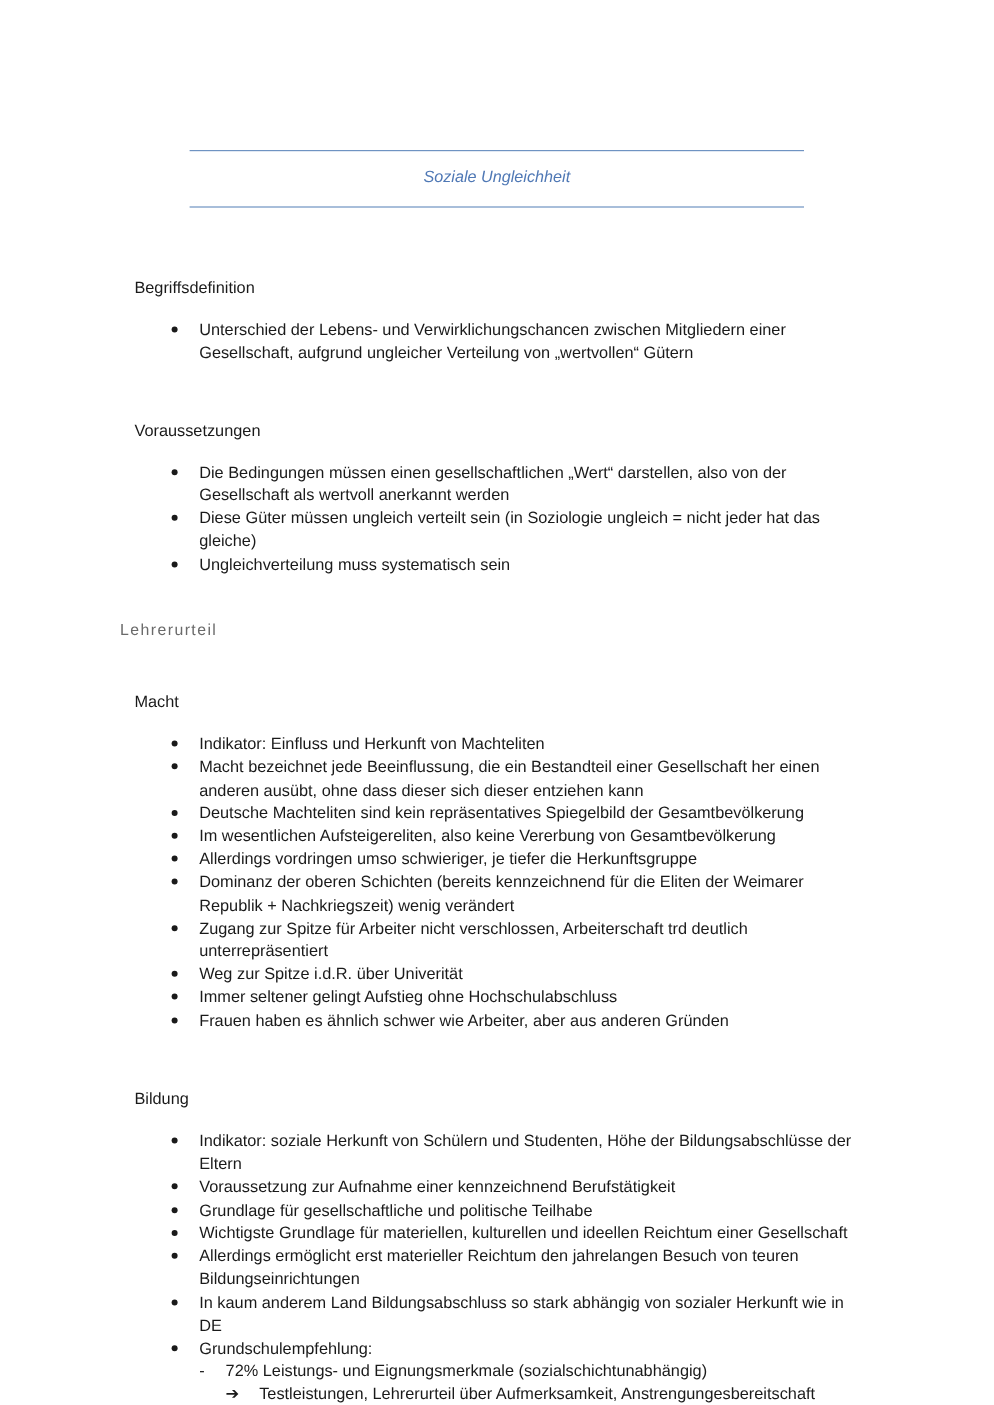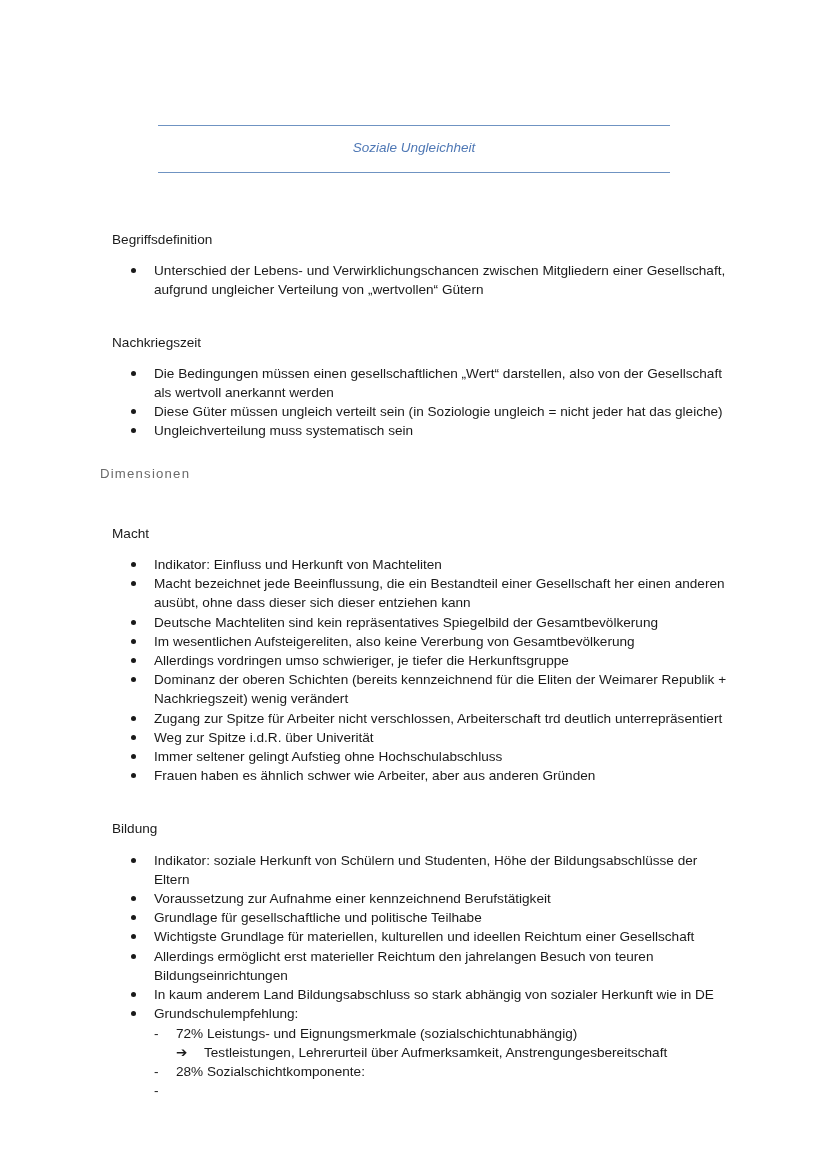--- a/index.html
+++ b/index.html
@@ -40,21 +40,21 @@
       line-height: 19.2px;
     }
     .heading { margin: 12px; font-weight: normal; font-size: 13.6px; }
     .subtle-heading {
       color: #6a6a6a;
       letter-spacing: 1.2px;
       font-size: 13.2px;
       margin: 0;
       font-weight: normal;
     }
-    ul.bullets { list-style: none; margin: 4px; padding: 0; }
+    ul.bullets { list-style: none; margin: 16px; padding: 0; }
     ul.bullets > li {
       position: relative;
       padding-left: 50px;
     }
     ul.bullets > li > .bullet {
       position: absolute;
       left: 27px;
       top: 7px;
       width: 5px; height: 5px;
       background: #1a1a1a;
@@ -84,31 +84,31 @@
     <section>
       <h3 class="heading">Begriffsdefinition</h3>
       <ul class="bullets">
         <li><span class="bullet"></span><span>Unterschied der Lebens- und Verwirklichungschancen zwischen Mitgliedern einer Gesellschaft, aufgrund ungleicher Verteilung von „wertvollen“ Gütern</span></li>
       </ul>
     </section>
 
     <div class="gap-1"></div>
 
     <section>
-      <h3 class="heading">Nachkriegszeit</h3>
+      <h3 class="heading">Voraussetzungen</h3>
       <ul class="bullets">
         <li><span class="bullet"></span><span>Die Bedingungen müssen einen gesellschaftlichen „Wert“ darstellen, also von der Gesellschaft als wertvoll anerkannt werden</span></li>
         <li><span class="bullet"></span><span>Diese Güter müssen ungleich verteilt sein (in Soziologie ungleich = nicht jeder hat das gleiche)</span></li>
         <li><span class="bullet"></span><span>Ungleichverteilung muss systematisch sein</span></li>
       </ul>
     </section>
 
     <div style="height:19px"></div>
 
-    <h2 class="subtle-heading">Dimensionen</h2>
+    <h2 class="subtle-heading">Lehrerurteil</h2>
 
     <div class="gap-2"></div>
 
     <section>
       <h3 class="heading">Macht</h3>
       <ul class="bullets">
         <li><span class="bullet"></span><span>Indikator: Einfluss und Herkunft von Machteliten</span></li>
         <li><span class="bullet"></span><span>Macht bezeichnet jede Beeinflussung, die ein Bestandteil einer Gesellschaft her einen anderen ausübt, ohne dass dieser sich dieser entziehen kann</span></li>
         <li><span class="bullet"></span><span>Deutsche Machteliten sind kein repräsentatives Spiegelbild der Gesamtbevölkerung</span></li>
         <li><span class="bullet"></span><span>Im wesentlichen Aufsteigereliten, also keine Vererbung von Gesamtbevölkerung</span></li>

